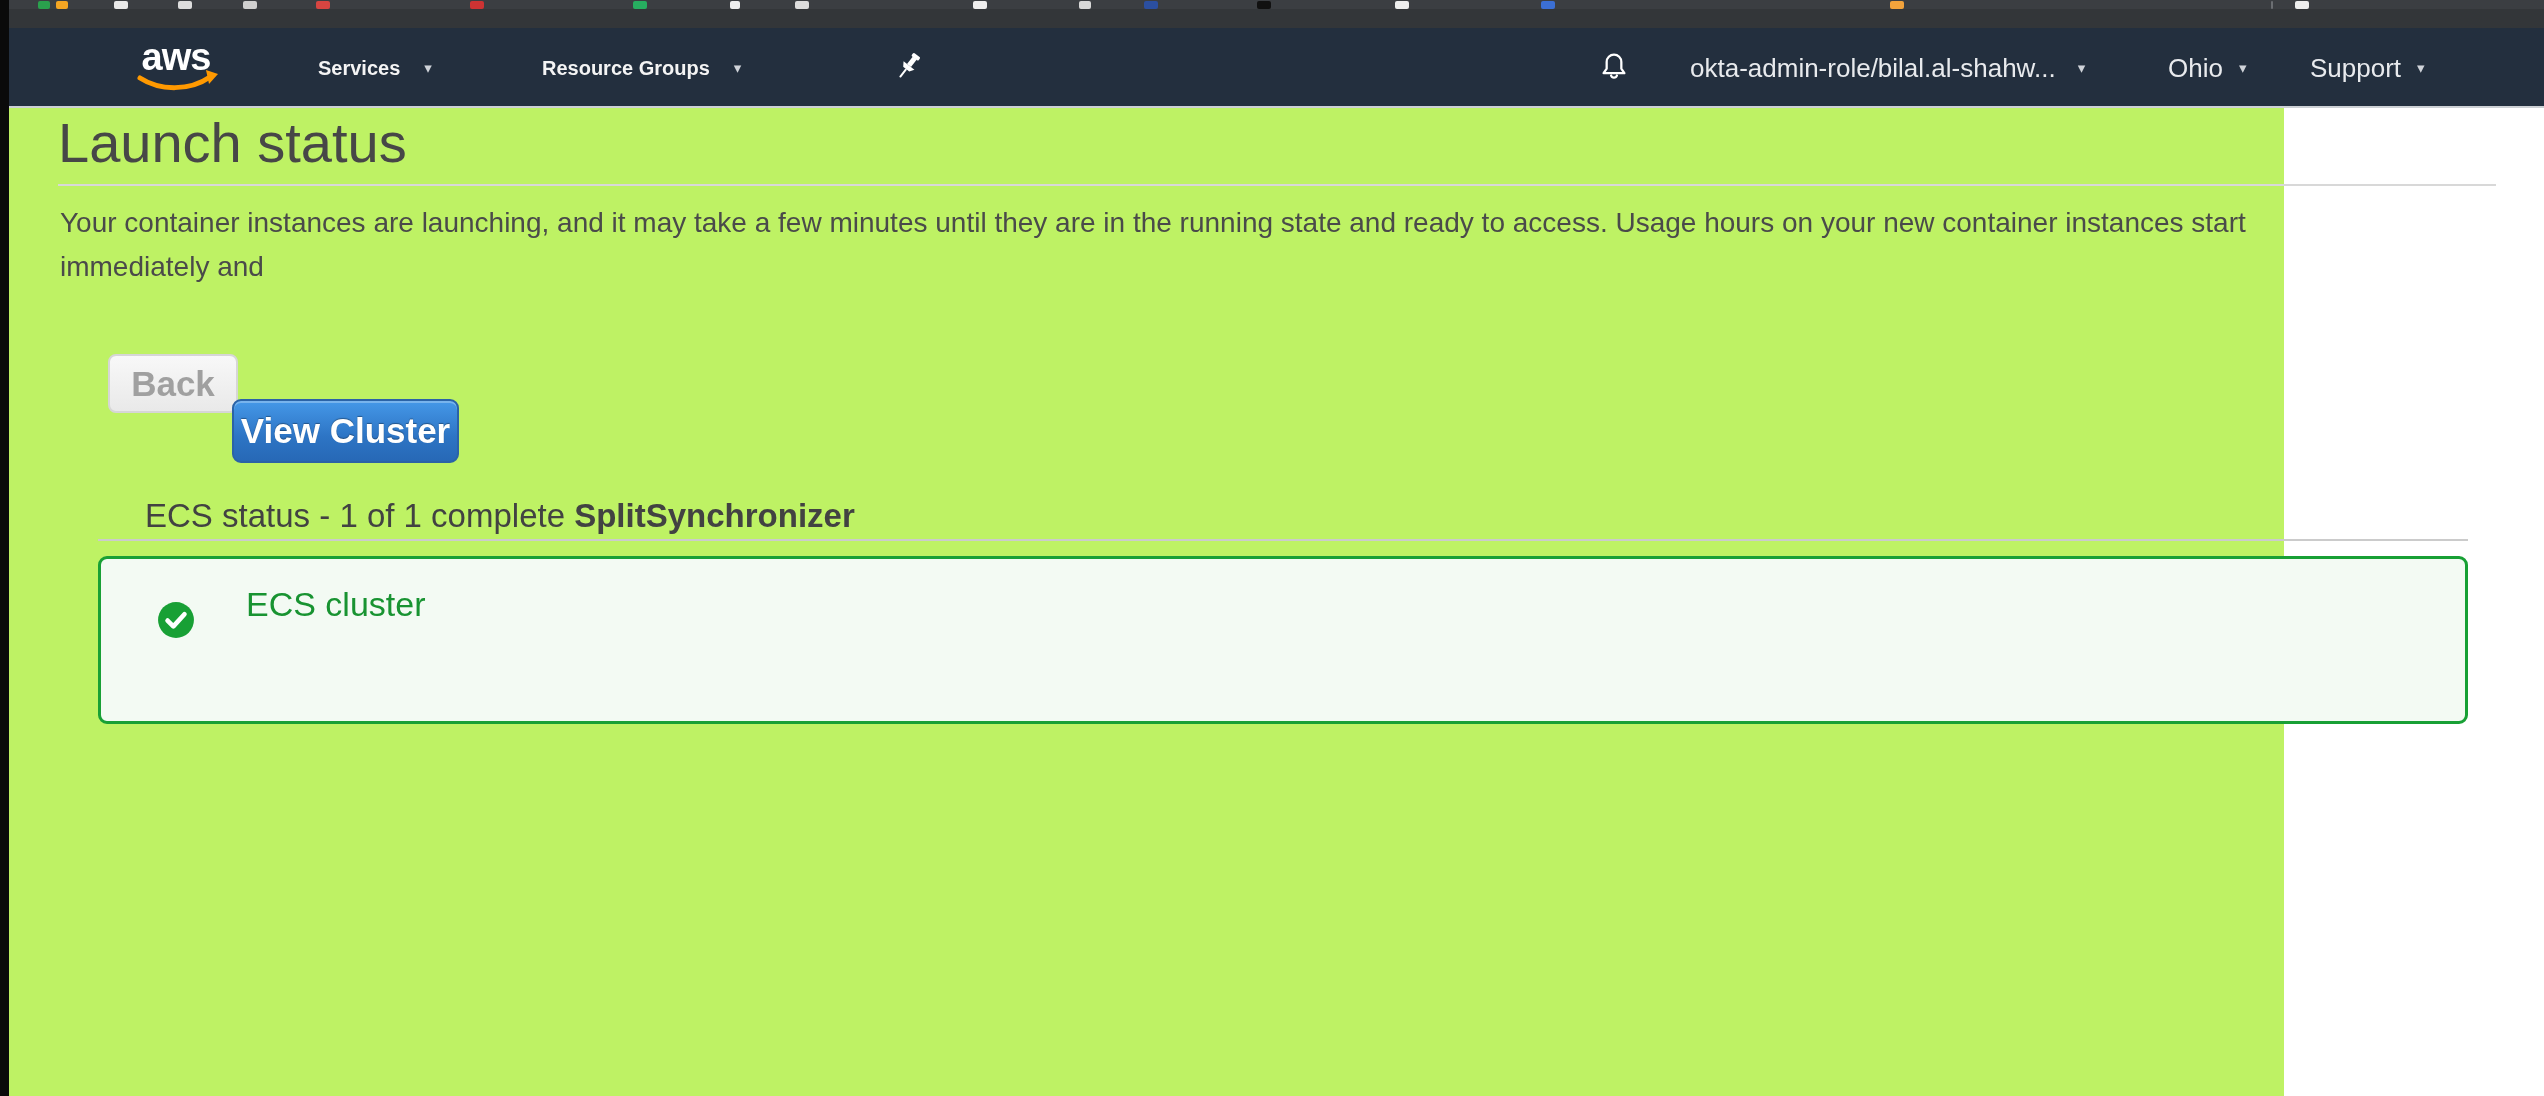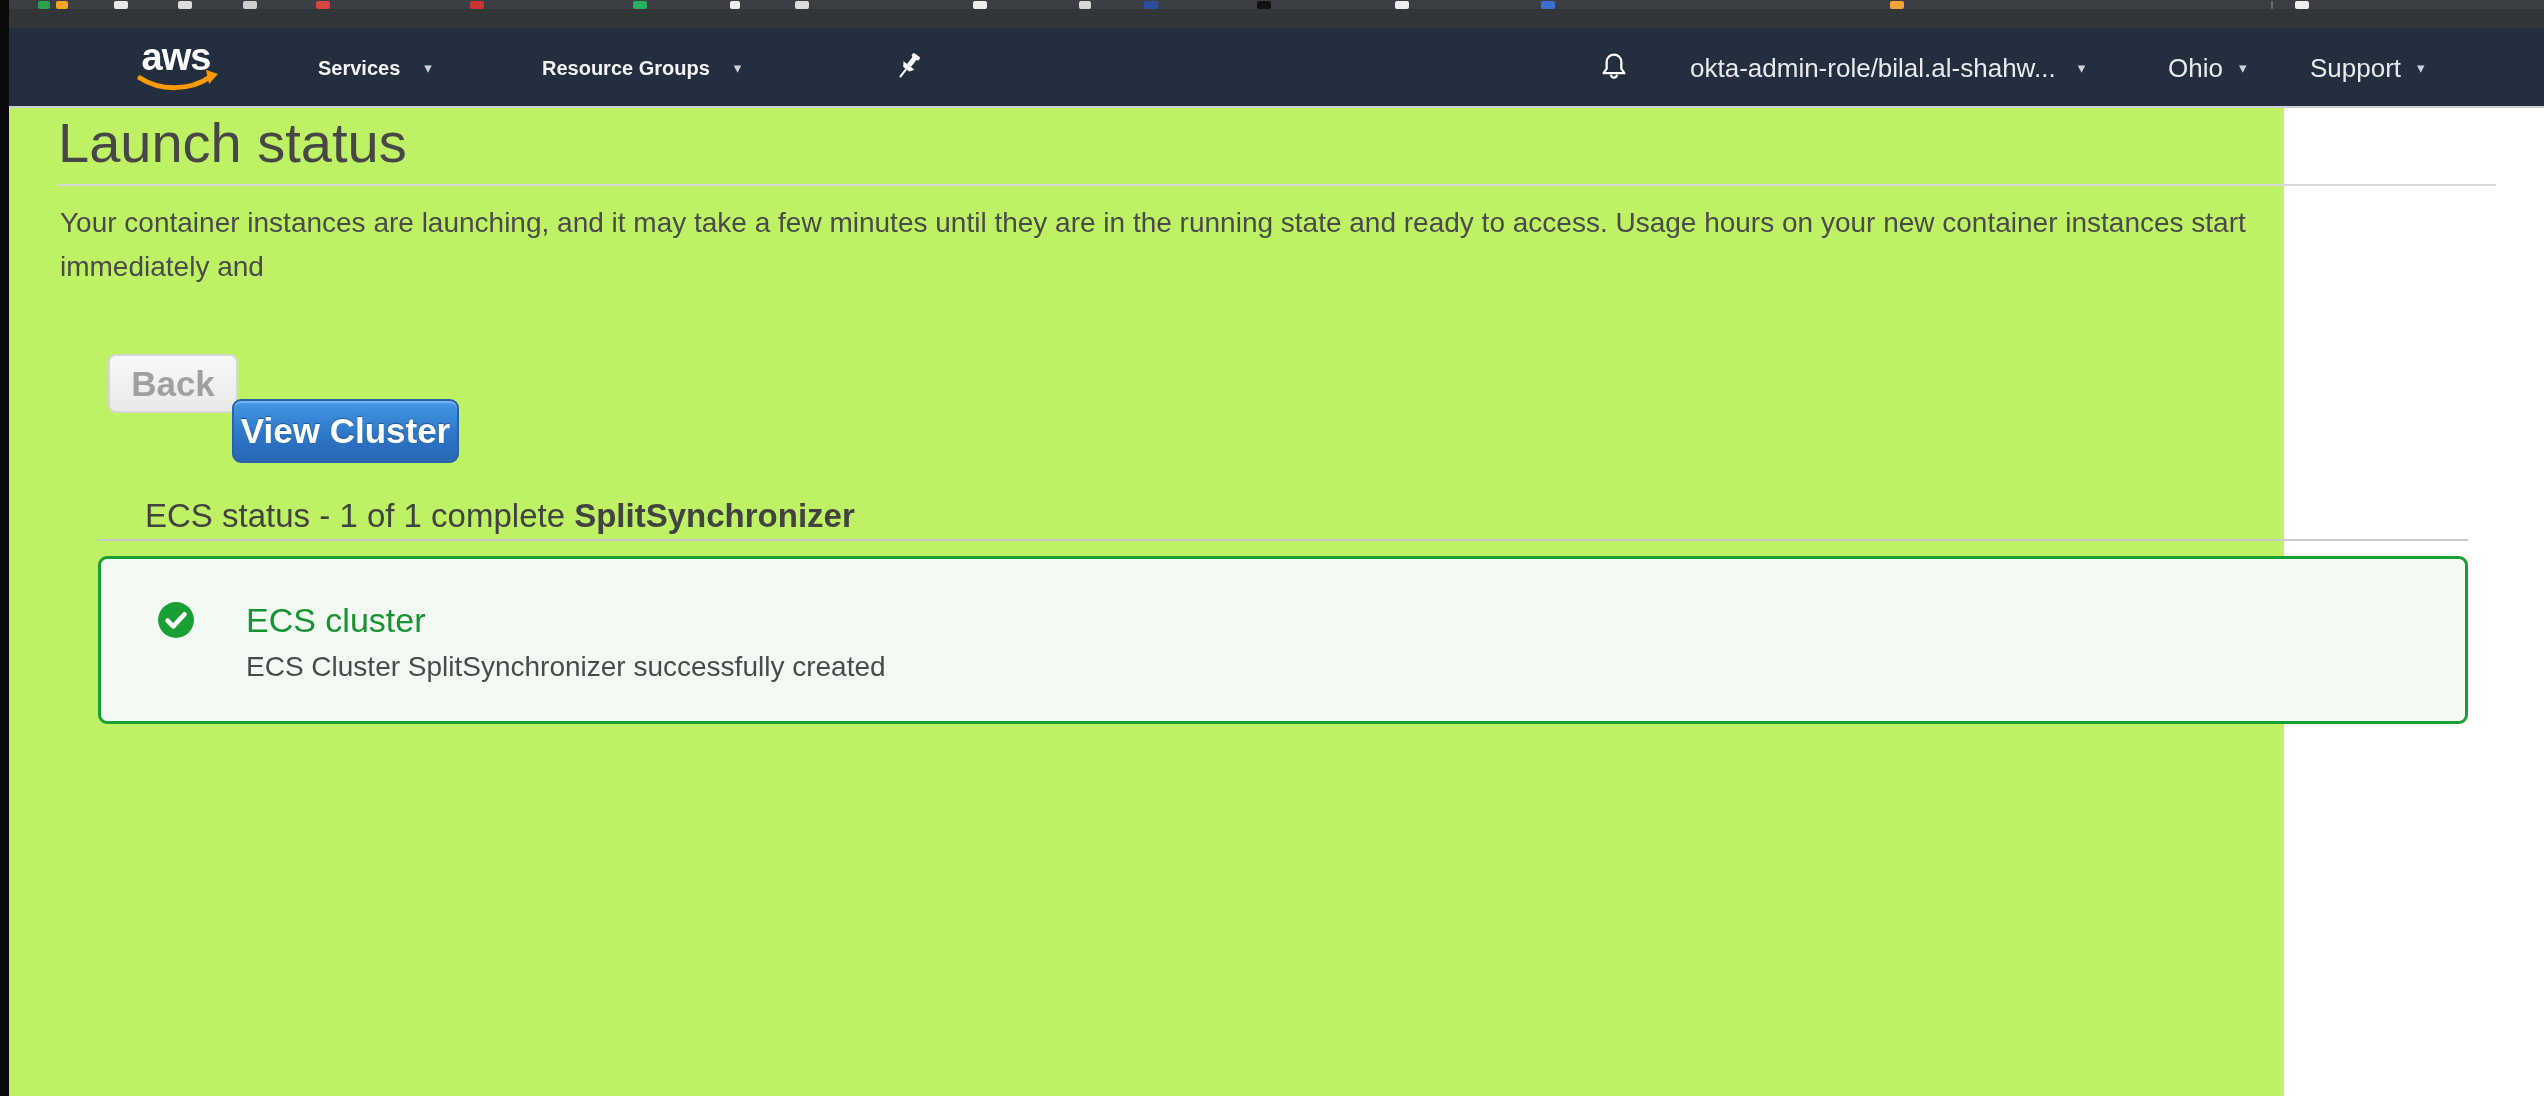--- a/index.html
+++ b/index.html
@@ -36,21 +36,21 @@
               border:2px solid #2b63a7; color:#ffffff; text-shadow:0 -1px 1px rgba(0,0,0,0.35);
               box-shadow:inset 0 2px 0 rgba(255,255,255,0.28);margin-top:47px; }
 
   .ecs-heading { position:absolute; left:145px; top:497px; font-size:33px; color:#424242; }
   .ecs-heading b { font-weight:bold; }
   .divider2 { position:absolute; left:98px; top:539px; width:2370px; height:2px; background:#cbcbcb; }
 
   .status-card { position:absolute; left:98px; top:556px; width:2370px; height:168px;
                  background:#f3faf3; border:3px solid #18a035; border-radius:9px; }
   .check-wrap { position:absolute; left:157px; top:601px; width:38px; height:38px; }
-  .card-title { position:absolute; left:246px; top:601px; font-size:34px; color:#189331; }
+  .card-title { position:absolute; left:246px; top:585px; font-size:34px; color:#189331; }
   .card-msg { position:absolute; left:246px; top:651px; font-size:28px; color:#4a4a4a; }
 </style>
 </head>
 <body>
 
 <div class="screen">
 
   <div class="strip1" id="favicon-strip">
       <div class="favicon" style="left: 38px; width: 12px; background: rgb(42, 161, 77);"></div>
       <div class="favicon" style="left: 56px; width: 12px; background: rgb(245, 166, 35);"></div>
@@ -145,15 +145,14 @@
   <div class="divider2"></div>
 
   <div class="status-card"></div>
   <div class="check-wrap">
     <svg width="38" height="38" viewBox="0 0 36 36">
       <circle cx="18" cy="18" r="17" fill="#18a035"></circle>
       <polyline points="10,18.5 15.5,24 26,12.5" fill="none" stroke="#ffffff" stroke-width="4.4" stroke-linecap="round" stroke-linejoin="round"></polyline>
     </svg>
   </div>
   <div class="card-title">ECS cluster</div>
-  <div class="card-msg">ECS Cluster SplitSynchronizer successfully created</div>
 
 </div>
 
 </body></html>

